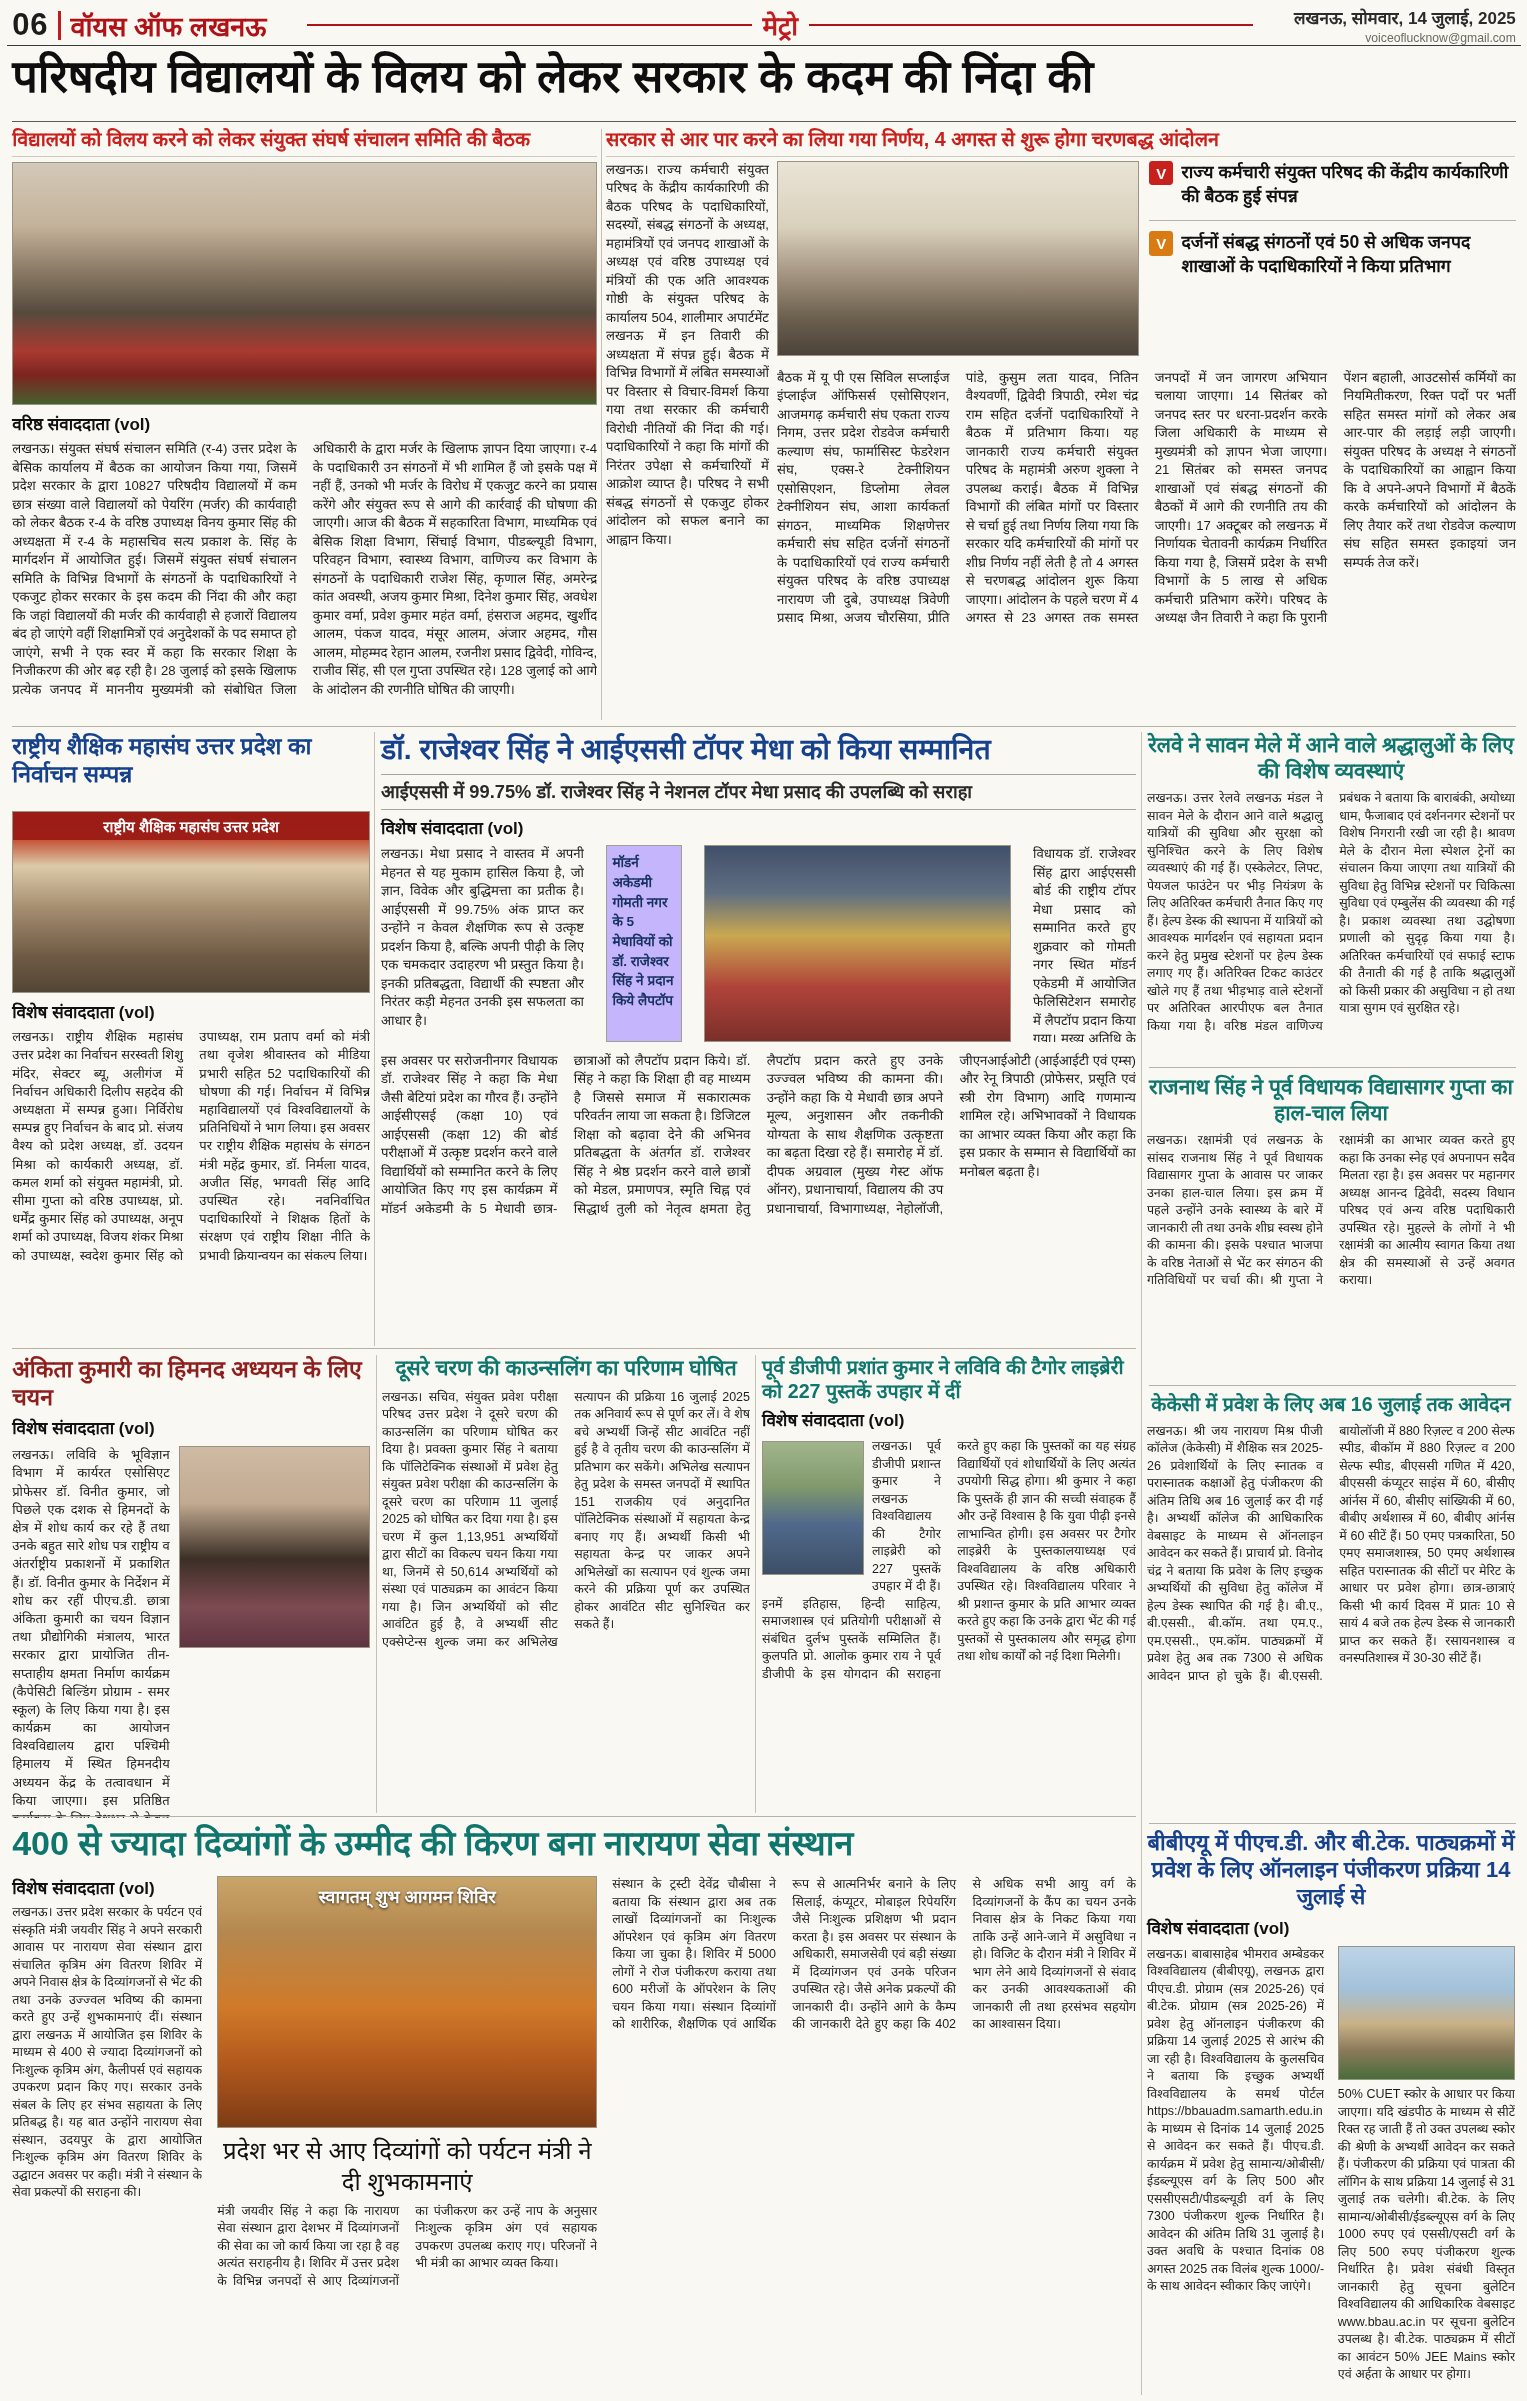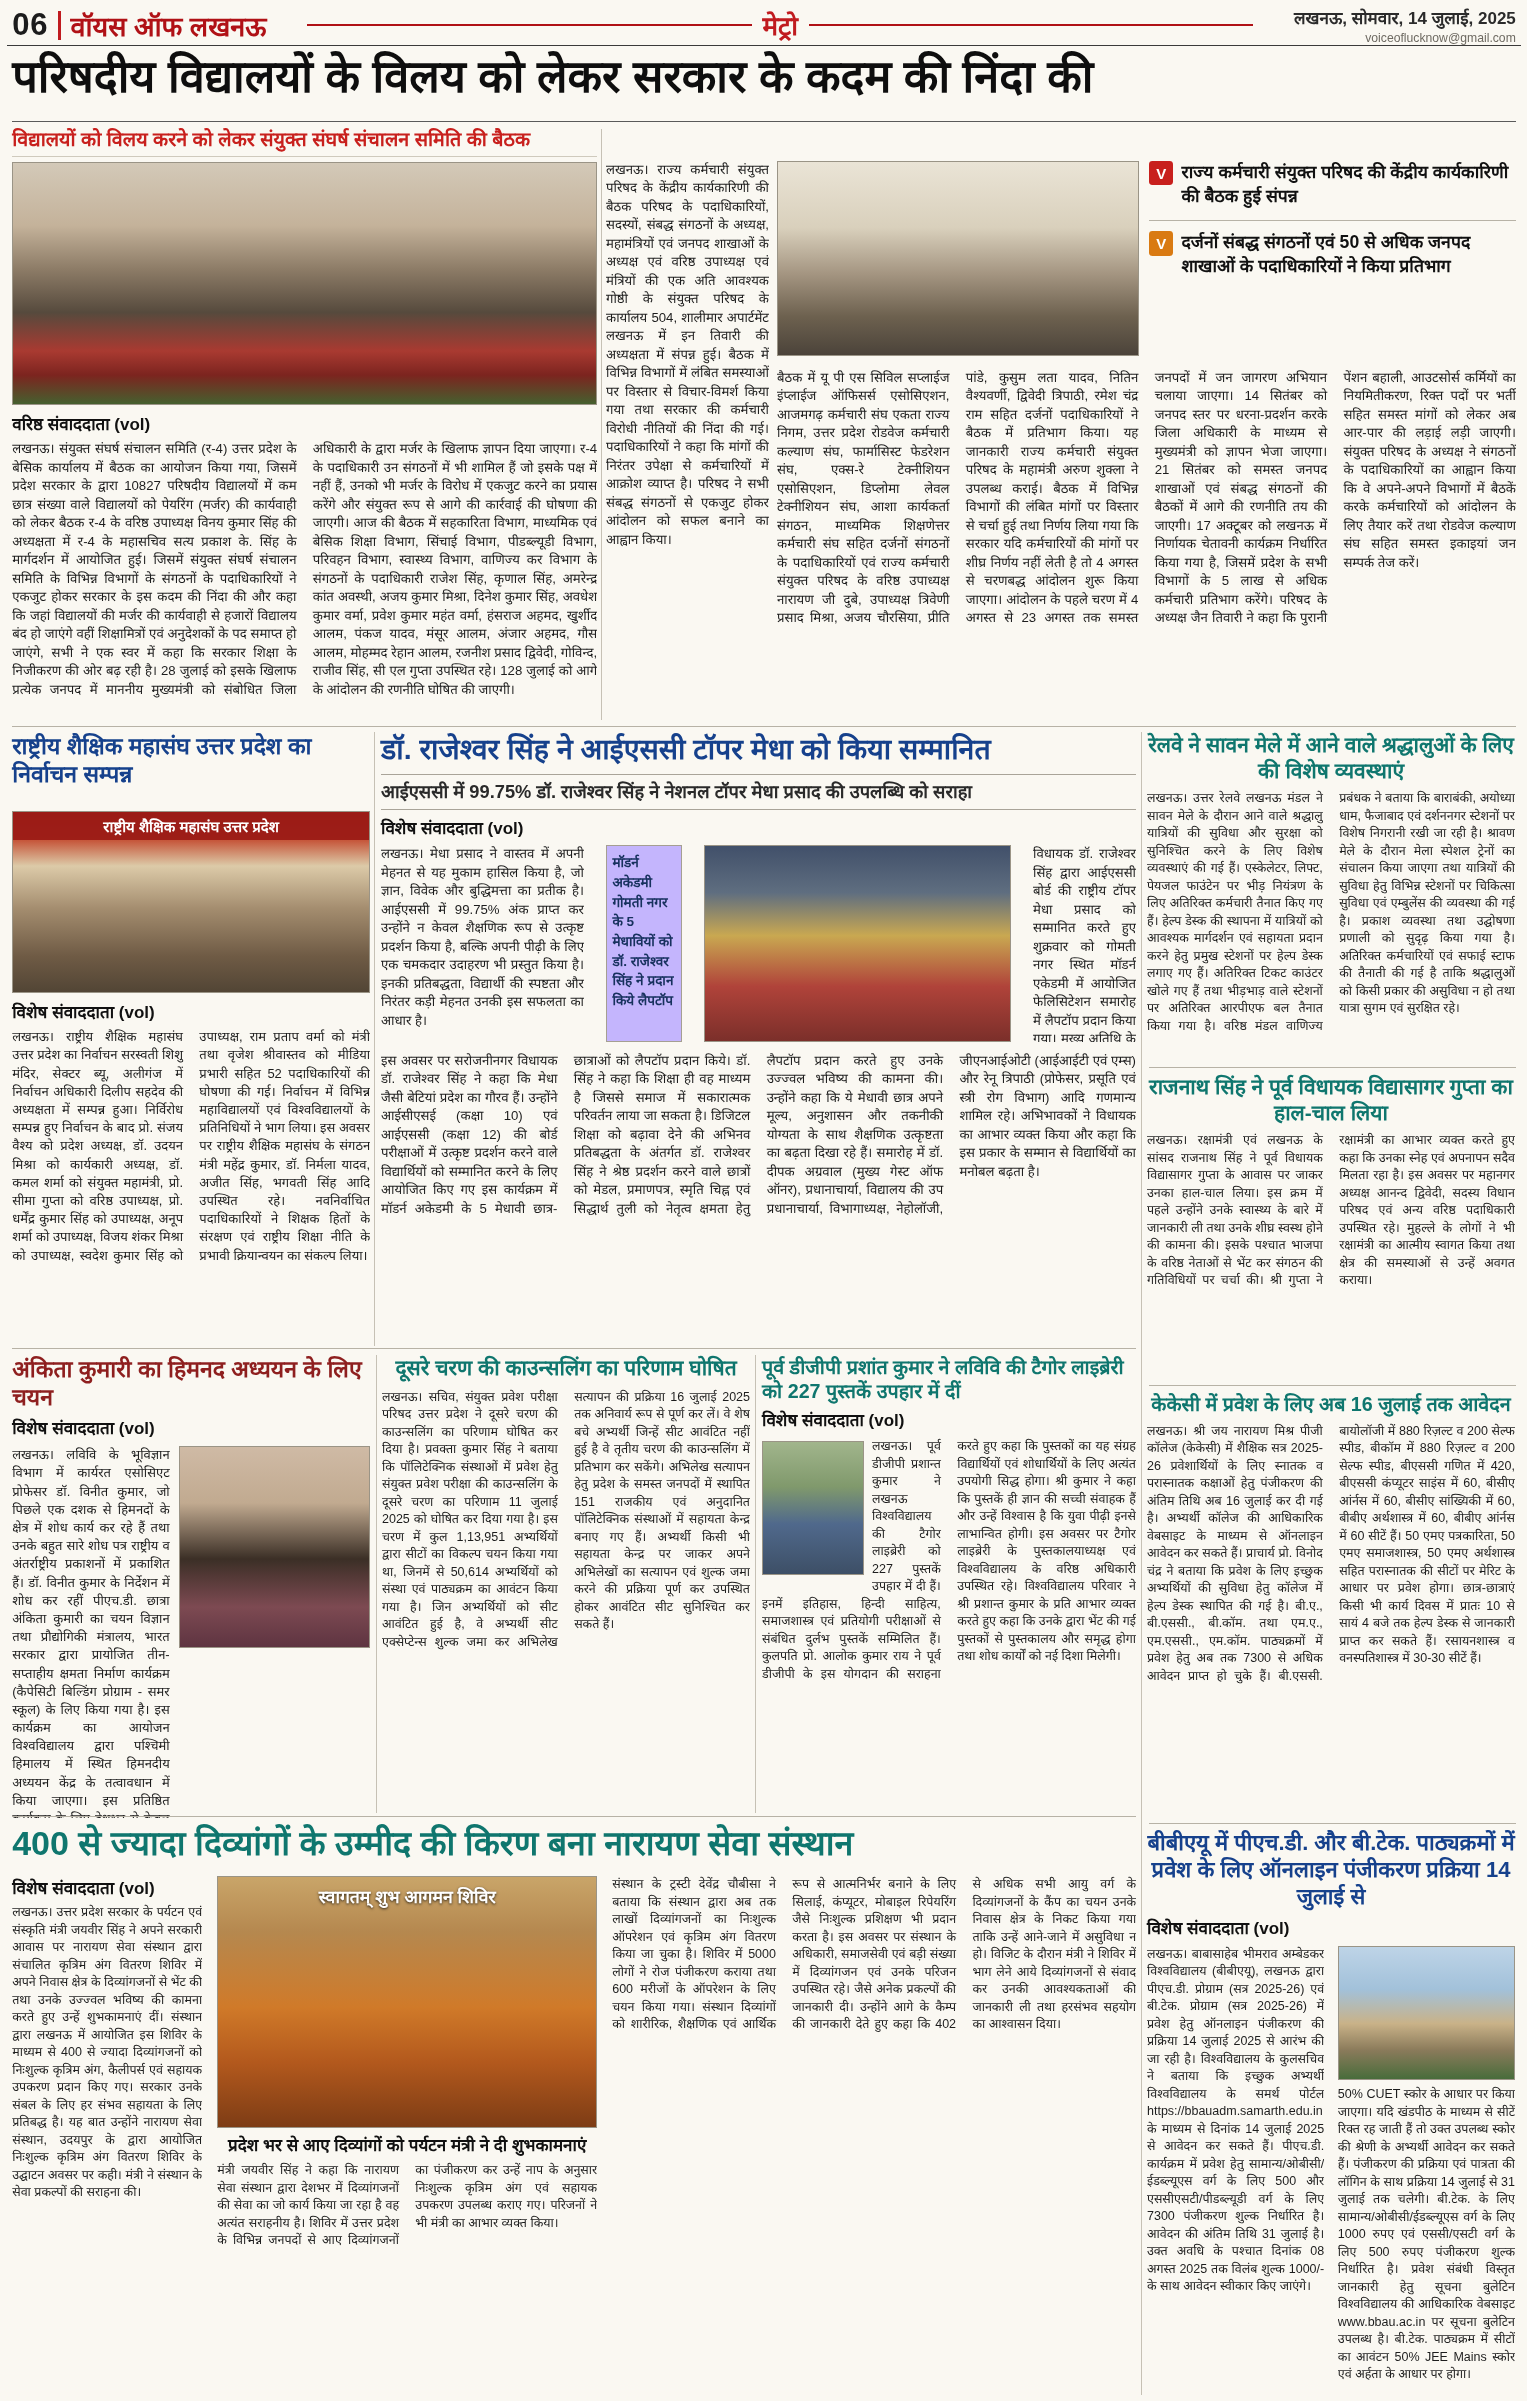--- a/index.html
+++ b/index.html
@@ -53,21 +53,21 @@
 
   .cap-box { display:flex; gap:8.1px; align-items:flex-start; }
   .cap-icon { flex:0 0 24.4px; height:24.4px; border-radius:3.4px; color:#fff; font-weight:800; font-size:15px;
               display:flex; align-items:center; justify-content:center; }
   .cap-icon.red { background:#c8201d; }
   .cap-icon.orange { background:#d97a12; }
   .cap-text { font-size:17.6px; font-weight:700; line-height:1.35; color:#111; }
 
   .deck { font-size:18.3px; font-weight:700; color:#2a2a2a; border-top:0.7px solid #a9a499; border-bottom:0.7px solid #a9a499; padding:5.4px 0; line-height:1.3; }
   .vert-cap { border:0.7px solid #a59f92; padding:6.8px 5.4px; font-size:13.6px; font-weight:700; line-height:1.45; color:#17315e; background:#c4b5fd; overflow:hidden; }
-  .subhead-bold { font-size:17px; font-weight:700; color:#111; line-height:1.3; margin:6.8px 0 5.4px 0; text-align:center; }
+  .subhead-bold { font-size:24px; font-weight:400; color:#111; line-height:1.3; margin:6.8px 0 5.4px 0; text-align:center; }
 
   .float-photo-right { float:right; margin:0 0 6.8px 9.5px; }
   .float-photo-left { float:left; margin:2.7px 8.1px 5.4px 0; }
 </style>
 </head>
 <body>
 
 <div class="page">
 
   <div class="topbar">
@@ -91,20 +91,23 @@
 
   <div class="abs" style="top:127px;left:12.2px;width:585px;">
     <div class="kicker">विद्यालयों को विलय करने को लेकर संयुक्त संघर्ष संचालन समिति की बैठक</div>
     <div class="photo ph-lead-left" style="margin-top:5.4px;width:585px;height:243px;"></div>
     <div class="byline" style="margin-top:6.8px;">वरिष्ठ संवाददाता (vol)</div>
     <div class="body-text cols-2" style="margin-top:5.4px;height:296px;">लखनऊ। संयुक्त संघर्ष संचालन समिति (र-4) उत्तर प्रदेश के बेसिक कार्यालय में बैठक का आयोजन किया गया, जिसमें प्रदेश सरकार के द्वारा 10827 परिषदीय विद्यालयों में कम छात्र संख्या वाले विद्यालयों को पेयरिंग (मर्जर) की कार्यवाही को लेकर बैठक र-4 के वरिष्ठ उपाध्यक्ष विनय कुमार सिंह की अध्यक्षता में र-4 के महासचिव सत्य प्रकाश के. सिंह के मार्गदर्शन में आयोजित हुई। जिसमें संयुक्त संघर्ष संचालन समिति के विभिन्न विभागों के संगठनों के पदाधिकारियों ने एकजुट होकर सरकार के इस कदम की निंदा की और कहा कि जहां विद्यालयों की मर्जर की कार्यवाही से हजारों विद्यालय बंद हो जाएंगे वहीं शिक्षामित्रों एवं अनुदेशकों के पद समाप्त हो जाएंगे, सभी ने एक स्वर में कहा कि सरकार शिक्षा के निजीकरण की ओर बढ़ रही है। 28 जुलाई को इसके खिलाफ प्रत्येक जनपद में माननीय मुख्यमंत्री को संबोधित जिला अधिकारी के द्वारा मर्जर के खिलाफ ज्ञापन दिया जाएगा। र-4 के पदाधिकारी उन संगठनों में भी शामिल हैं जो इसके पक्ष में नहीं हैं, उनको भी मर्जर के विरोध में एकजुट करने का प्रयास करेंगे और संयुक्त रूप से आगे की कार्रवाई की घोषणा की जाएगी। आज की बैठक में सहकारिता विभाग, माध्यमिक एवं बेसिक शिक्षा विभाग, सिंचाई विभाग, पीडब्ल्यूडी विभाग, परिवहन विभाग, स्वास्थ्य विभाग, वाणिज्य कर विभाग के संगठनों के पदाधिकारी राजेश सिंह, कृणाल सिंह, अमरेन्द्र कांत अवस्थी, अजय कुमार मिश्रा, दिनेश कुमार सिंह, अवधेश कुमार वर्मा, प्रवेश कुमार महंत वर्मा, हंसराज अहमद, खुर्शीद आलम, पंकज यादव, मंसूर आलम, अंजार अहमद, गौस आलम, मोहम्मद रेहान आलम, रजनीश प्रसाद द्विवेदी, गोविन्द, राजीव सिंह, सी एल गुप्ता उपस्थित रहे। 128 जुलाई को आगे के आंदोलन की रणनीति घोषित की जाएगी।</div>
   </div>
 
   <div class="vline" style="left:601px;top:129px;height:591px;"></div>
 
+  <div class="abs" style="top:127px;left:606px;width:909px;">
+    <div class="kicker">सरकार से आर पार करने का लिया गया निर्णय, 4 अगस्त से शुरू होगा चरणबद्ध आंदोलन</div>
+  </div>
   <div class="abs body-text" style="top:161px;left:606px;width:163px;height:559px;">लखनऊ। राज्य कर्मचारी संयुक्त परिषद के केंद्रीय कार्यकारिणी की बैठक परिषद के पदाधिकारियों, सदस्यों, संबद्ध संगठनों के अध्यक्ष, महामंत्रियों एवं जनपद शाखाओं के अध्यक्ष एवं वरिष्ठ उपाध्यक्ष एवं मंत्रियों की एक अति आवश्यक गोष्ठी के संयुक्त परिषद के कार्यालय 504, शालीमार अपार्टमेंट लखनऊ में इन तिवारी की अध्यक्षता में संपन्न हुई। बैठक में विभिन्न विभागों में लंबित समस्याओं पर विस्तार से विचार-विमर्श किया गया तथा सरकार की कर्मचारी विरोधी नीतियों की निंदा की गई। पदाधिकारियों ने कहा कि मांगों की निरंतर उपेक्षा से कर्मचारियों में आक्रोश व्याप्त है। परिषद ने सभी संबद्ध संगठनों से एकजुट होकर आंदोलन को सफल बनाने का आह्वान किया।</div>
   <div class="photo ph-lead-right abs" style="top:161px;left:777px;width:362px;height:195px;"></div>
   <div class="abs" style="top:161px;left:1149px;width:367px;height:195px;">
     <div class="cap-box">
       <span class="cap-icon red">V</span>
       <span class="cap-text">राज्य कर्मचारी संयुक्त परिषद की केंद्रीय कार्यकारिणी की बैठक हुई संपन्न</span>
     </div>
     <div class="hline" style="position:static;display:block;margin:11px 0;width:100%;"></div>
     <div class="cap-box">
       <span class="cap-icon orange">V</span>

